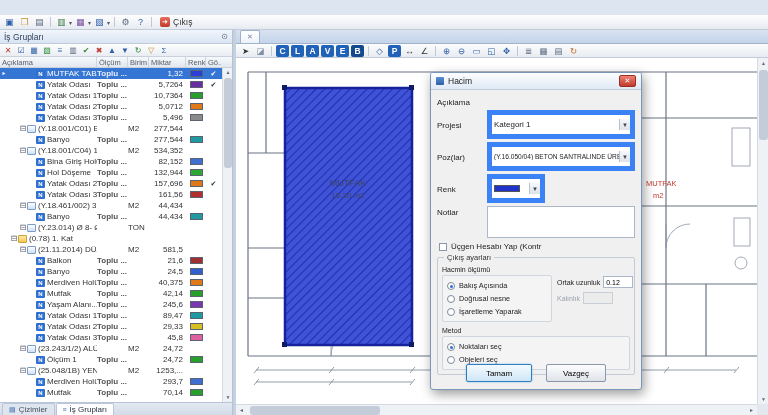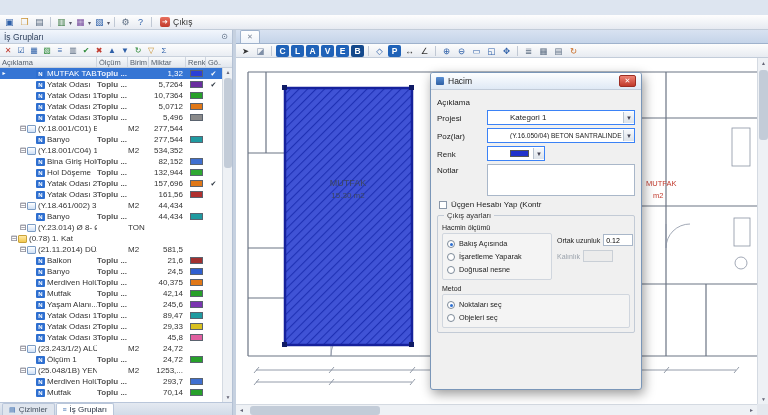--- a/index.html
+++ b/index.html
@@ -88,21 +88,21 @@
   .dialog { position:absolute; left:430px; top:72px; width:212px; height:318px; background:#f0f0f0; border:1px solid #7a96b8; border-radius:3px; box-shadow:2px 4px 12px rgba(0,0,0,.4); z-index:10; font-size:8px; }
   .dlg-title { height:17px; background:linear-gradient(#fdfeff,#dfe9f5); border-bottom:1px solid #c2ccd9; border-radius:2px 2px 0 0; display:flex; align-items:center; padding:0 5px; gap:4px; }
   .dlg-icon { width:8px; height:8px; background:linear-gradient(#5a8fd4,#2e5fa3); border-radius:1px; flex:none; }
   .dlg-title-text { flex:1; font-size:8.5px; color:#222; }
   .dlg-close { width:17px; height:12px; border-radius:2px; background:linear-gradient(#ee8374,#c0392b); border:1px solid #9c2d23; color:#fff; font-size:7px; display:flex; align-items:center; justify-content:center; }
   .dlg-body { padding:6px 6px 0 6px; }
   .frow { display:flex; align-items:center; margin-bottom:3px; }
   .frow.top { align-items:flex-start; }
   .flabel { width:50px; flex:none; color:#222; padding-top:2px; }
   .tbox { flex:1; height:13px; background:#fff; border:1px solid #a9b7c9; padding:0 2px; font-size:7.5px; font-family:"Liberation Sans",sans-serif; color:#222; min-width:0; }
-  .combo { flex:1; height:15px; background:#fff; border:1px solid #3b82f6; display:flex; align-items:center; min-width:0;padding-left:20px; }
+  .combo { flex:1; height:29px; background:#fff; border:5px solid #3b82f6; display:flex; align-items:center; min-width:0; }
   .combo .cval { flex:1; padding:0 2px; overflow:hidden; white-space:nowrap; }
   .combo .cbtn { width:11px; height:11px; margin:0; background:linear-gradient(#f6f8fb,#dde3ea); border-left:1px solid #b7c2cf; font-size:6px; color:#445; display:flex; align-items:center; justify-content:center; flex:none; }
   .combo.short { flex:none; width:58px; }
   .cswatch { width:26px; height:7px; border:1px solid #555; margin-left:2px; }
   .notes { flex:1; height:32px; background:#fff; border:1px solid #a9b7c9; resize:none; font-family:"Liberation Sans",sans-serif; font-size:7.5px; }
   .chk-row { display:flex; align-items:center; gap:4px; margin:4px 0 5px 2px; }
   .chkbox { width:8px; height:8px; background:#fff; border:1px solid #8a97a8; flex:none; }
   .groupbox { position:relative; border:1px solid #c3cbd6; border-radius:2px; padding:8px 4px 4px 4px; margin-top:6px; background:#f0f0f0; }
   .gb-title { position:absolute; top:-5px; left:6px; background:#f0f0f0; padding:0 3px; font-size:7.5px; color:#333; }
   .subbox { border:1px solid #d0d6de; border-radius:2px; background:#f4f4f4; padding:3px 4px; }
@@ -815,25 +815,25 @@
         <div class="fs-cols">
           <div class="sub-left">
             <div class="mini-label" style="margin-bottom:2px">Hacmin ölçümü</div>
             <div class="subbox">
               <div class="radio-row">
                 <span class="radio on"></span>
                 <span>Bakış Açısında</span>
               </div>
               <div class="radio-row">
                 <span class="radio"></span>
-                <span>İşaretleme Yaparak</span>
+                <span>Doğrusal nesne</span>
               </div>
               <div class="radio-row">
                 <span class="radio"></span>
-                <span>Doğrusal nesne</span>
+                <span>İşaretleme Yaparak</span>
               </div>
             </div>
           </div>
           <div class="sub-right">
             <div class="mini-row" style="margin-top:10px">
               <span class="mini-label">Ortak uzunluk</span>
               <input class="mini-input" value="0.12" style="">
             </div>
             <div class="mini-row">
               <span class="mini-label disabled">Kalınlık</span>
@@ -849,15 +849,19 @@
               <span>Noktaları seç</span>
             </div>
             <div class="radio-row">
               <span class="radio"></span>
               <span>Objeleri seç</span>
             </div>
           </div>
         </div>
       </div>
     </div>
+    <div class="dlg-buttons">
+      <button class="btn primary">Tamam</button>
+      <button class="btn normal">Vazgeç</button>
+    </div>
   </div>
 
 </div>
 
 </body></html>

